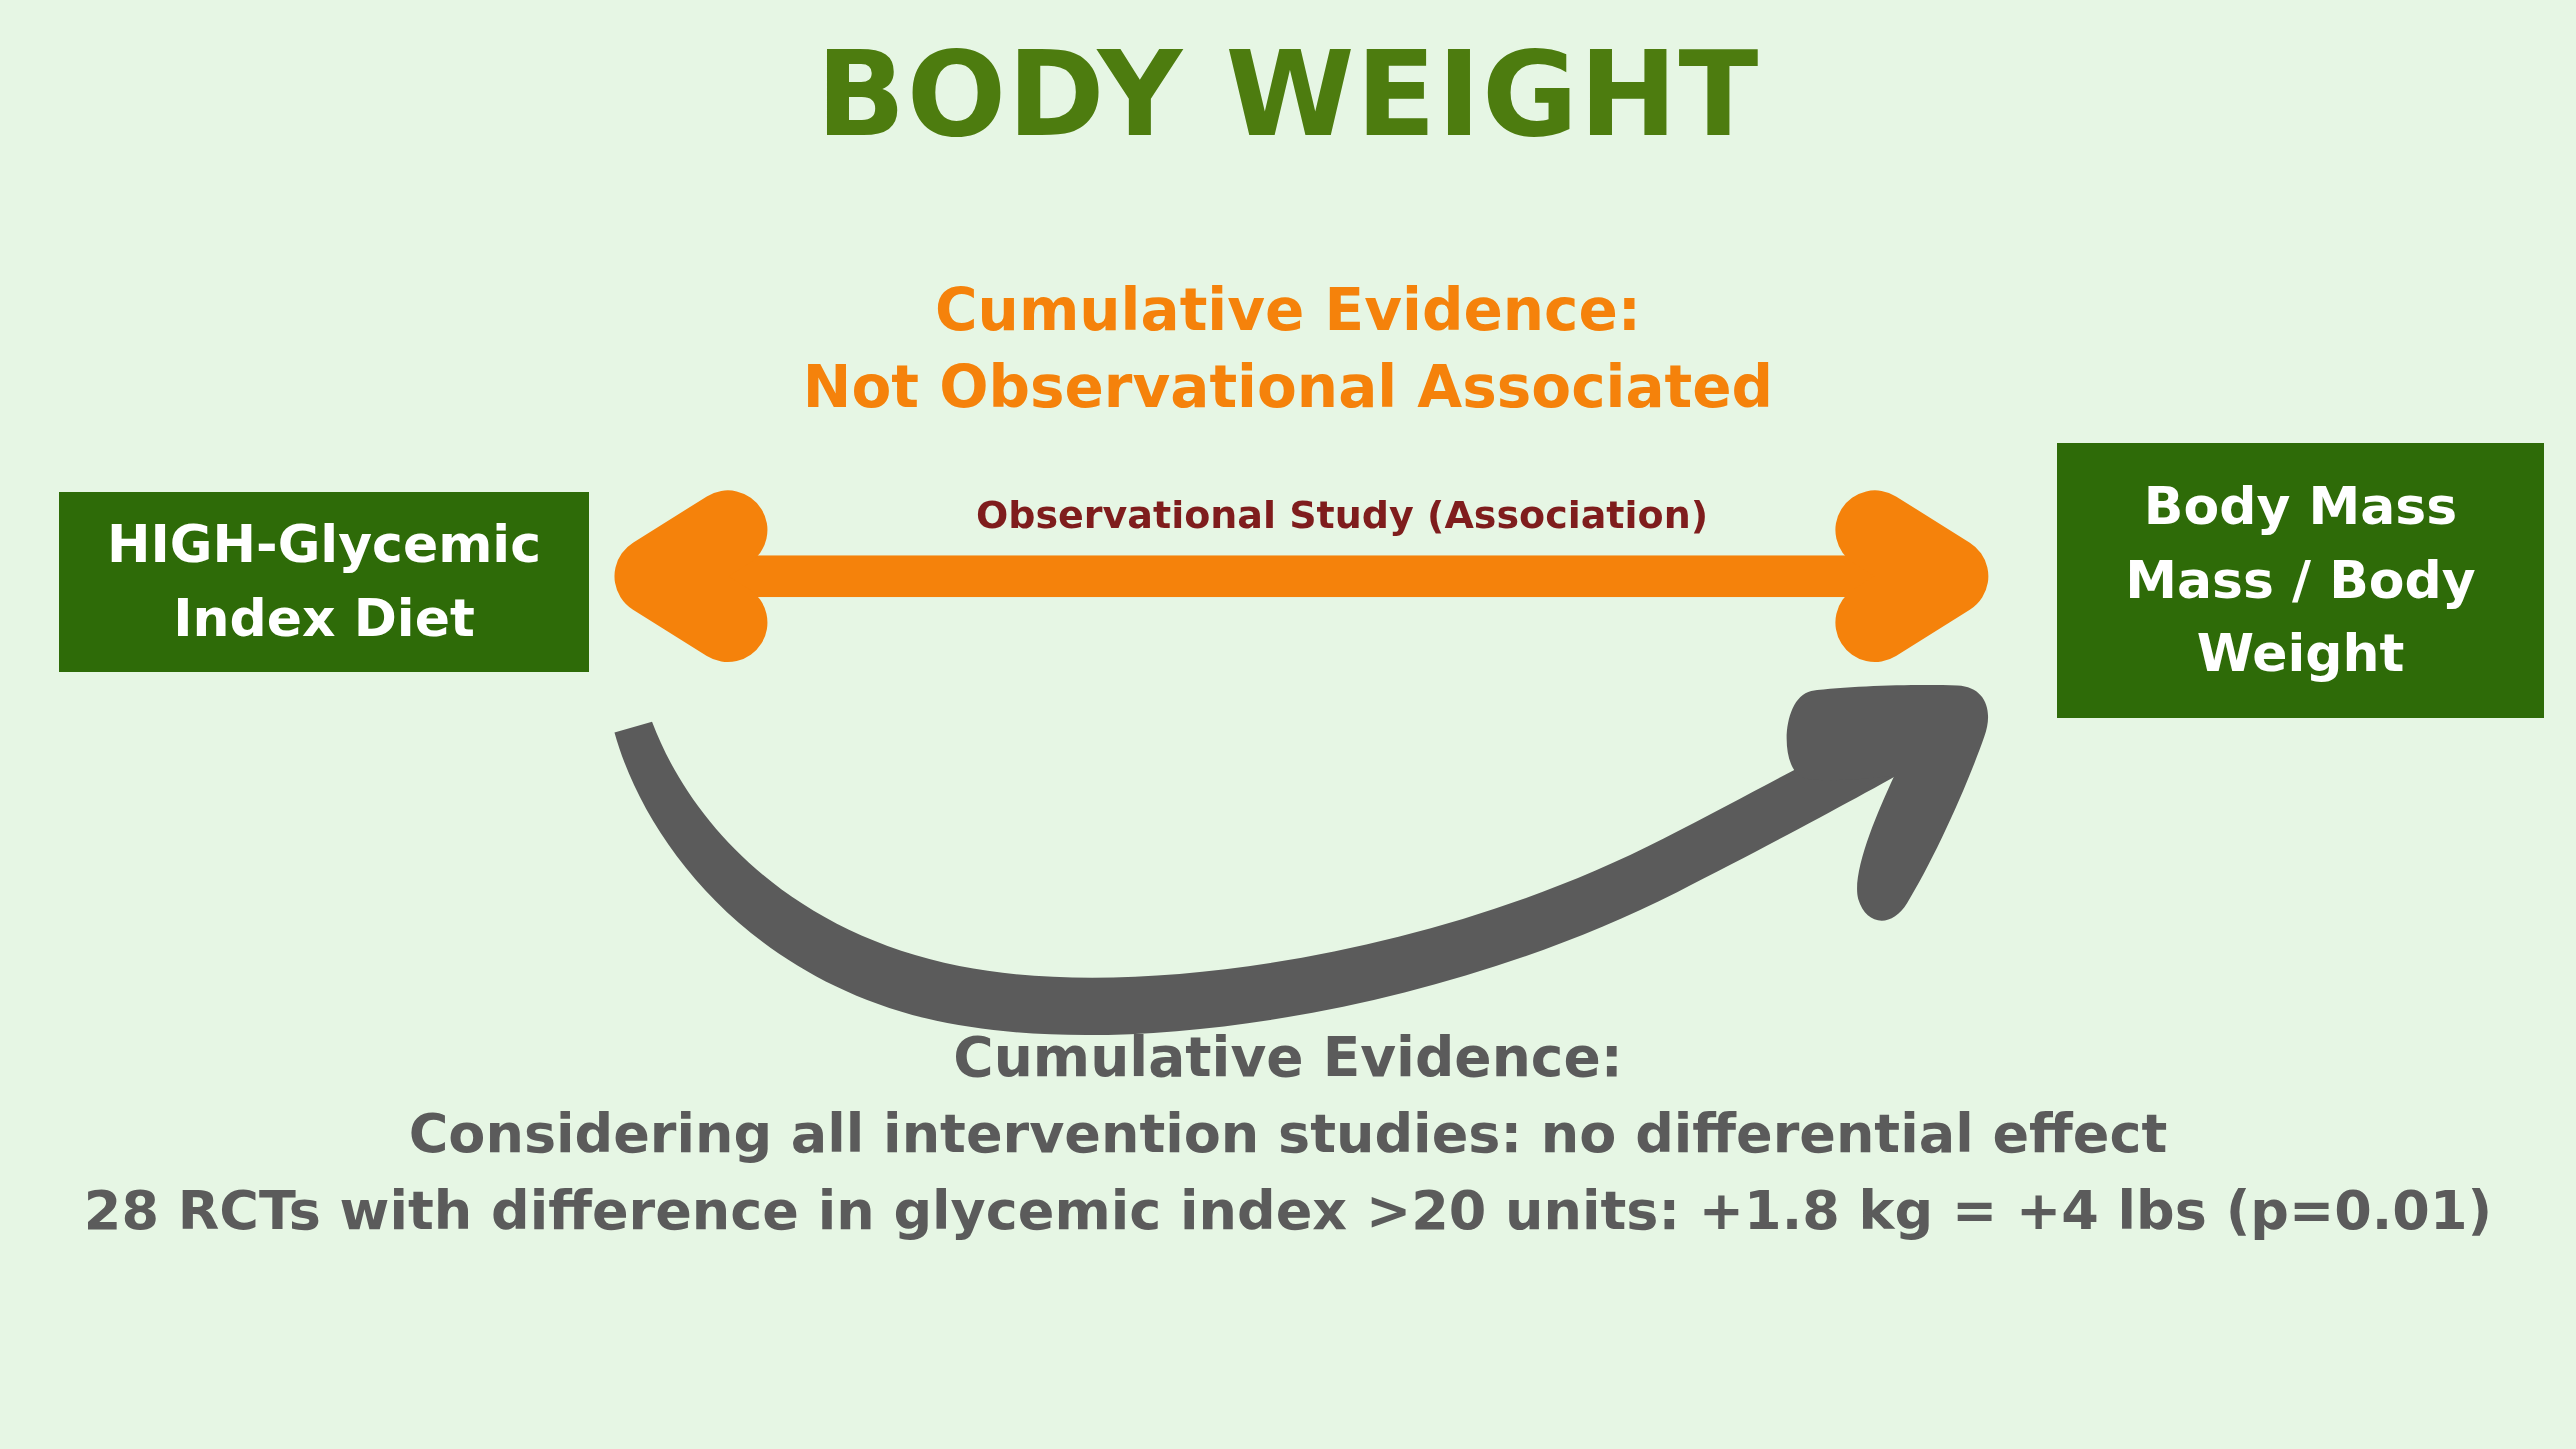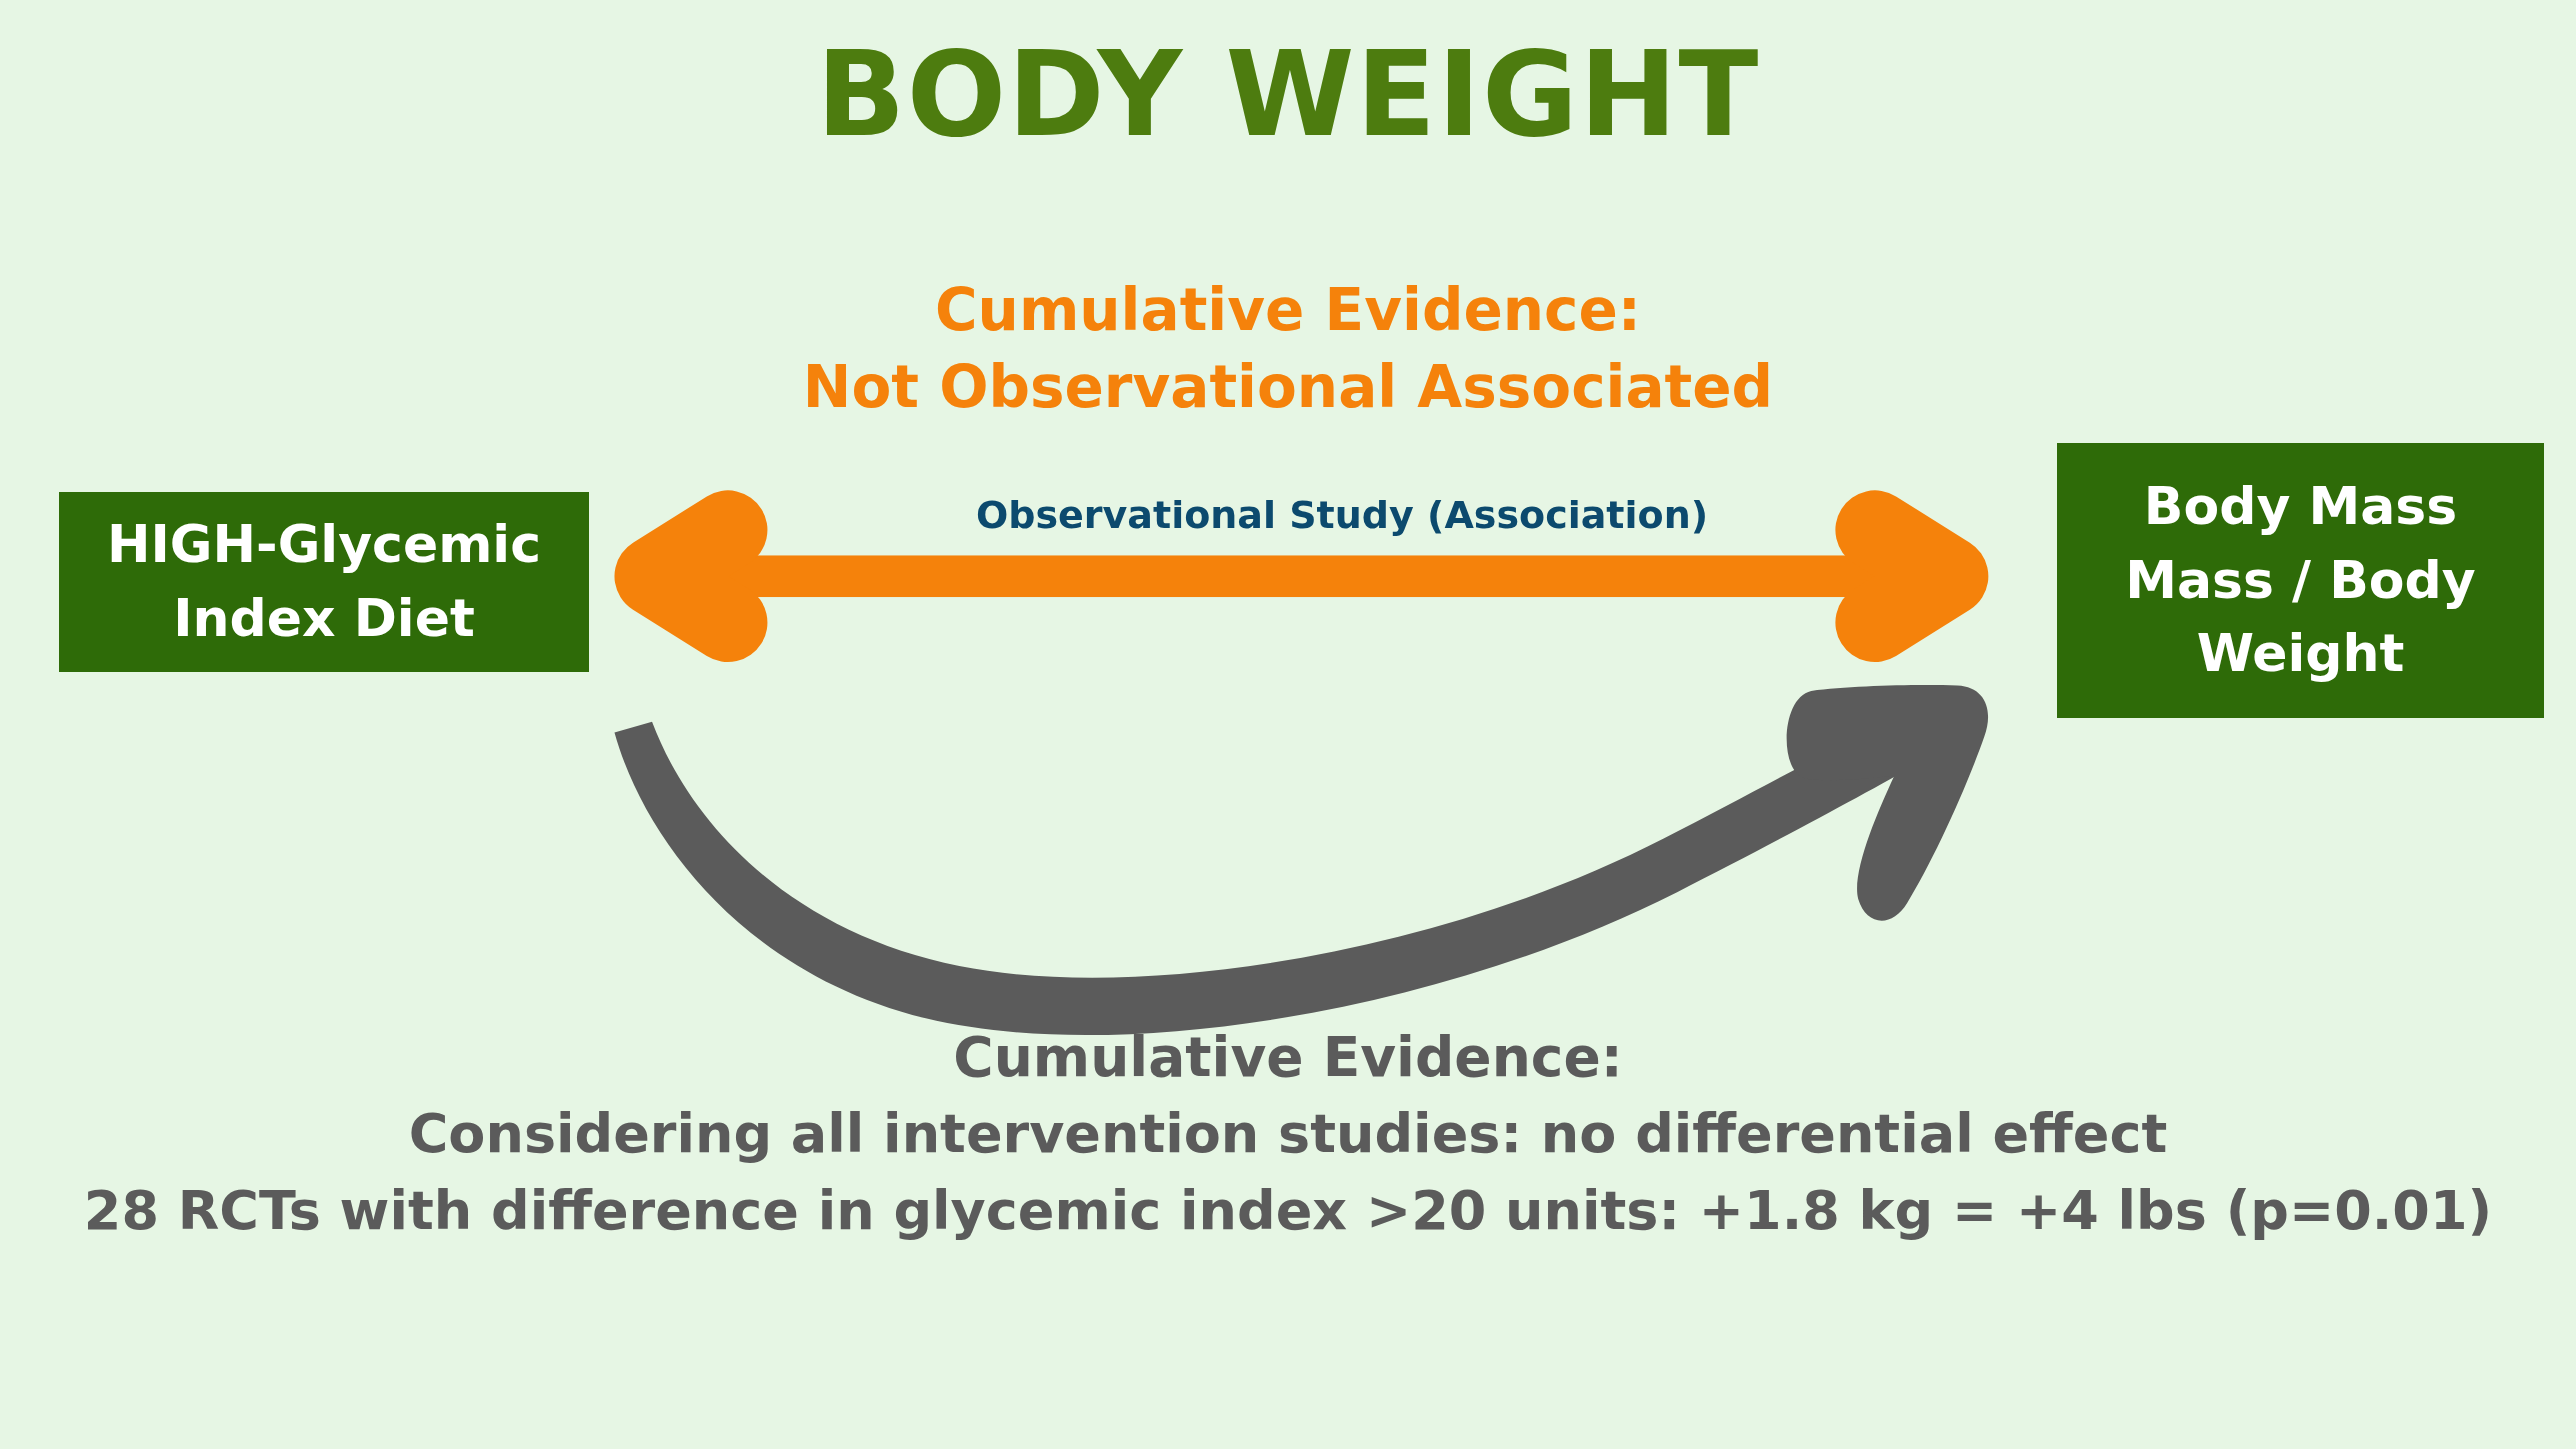--- a/index.html
+++ b/index.html
@@ -51,21 +51,21 @@
   }
   #orange-heading .ln { display: block; }
 
   
   #observational-label {
     position: absolute;
     left: 698px;
     top: 493px;
     width: 1288px;
     text-align: center;
-    color: #0c4a6e;
+    color: #7f1d1d;
     font-size: 38px;
     font-weight: 700;
     white-space: nowrap;
   }
 
   
   .green-box {
     position: absolute;
     background: #2e6b08;
     color: #ffffff;

